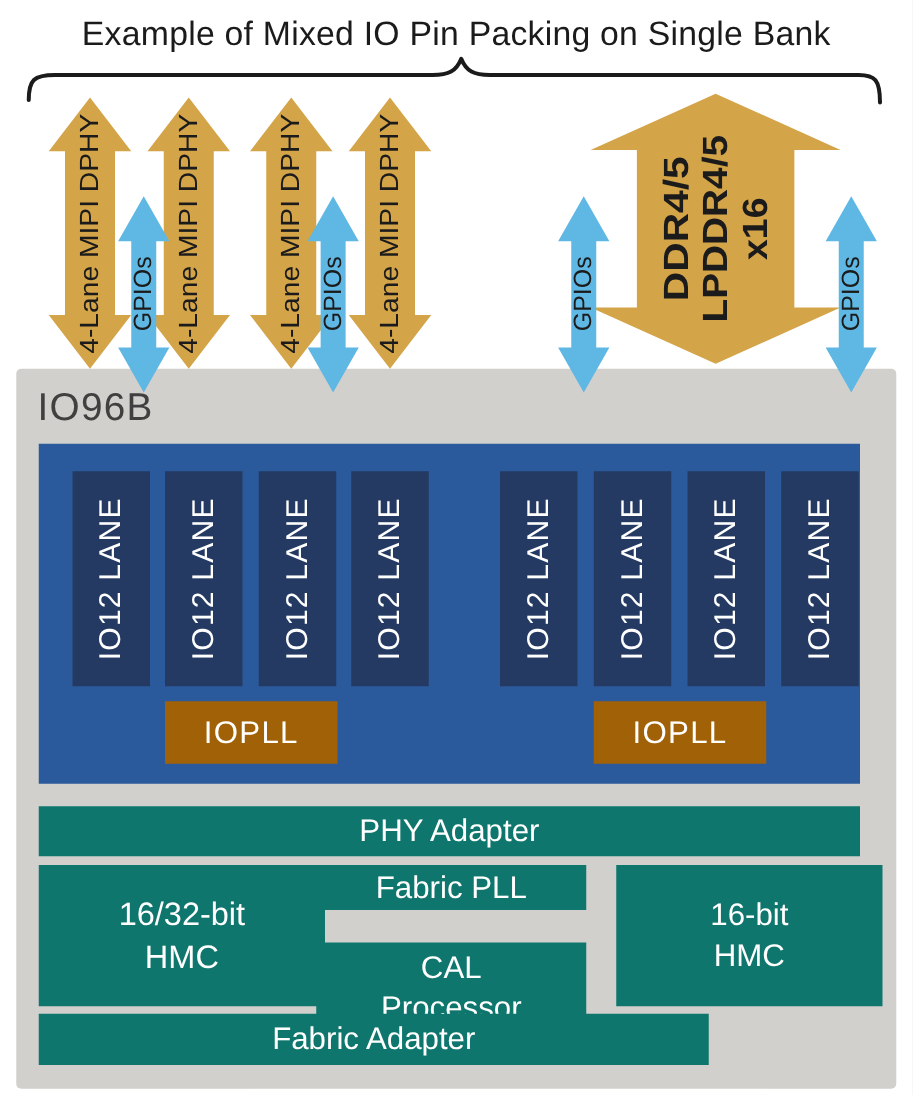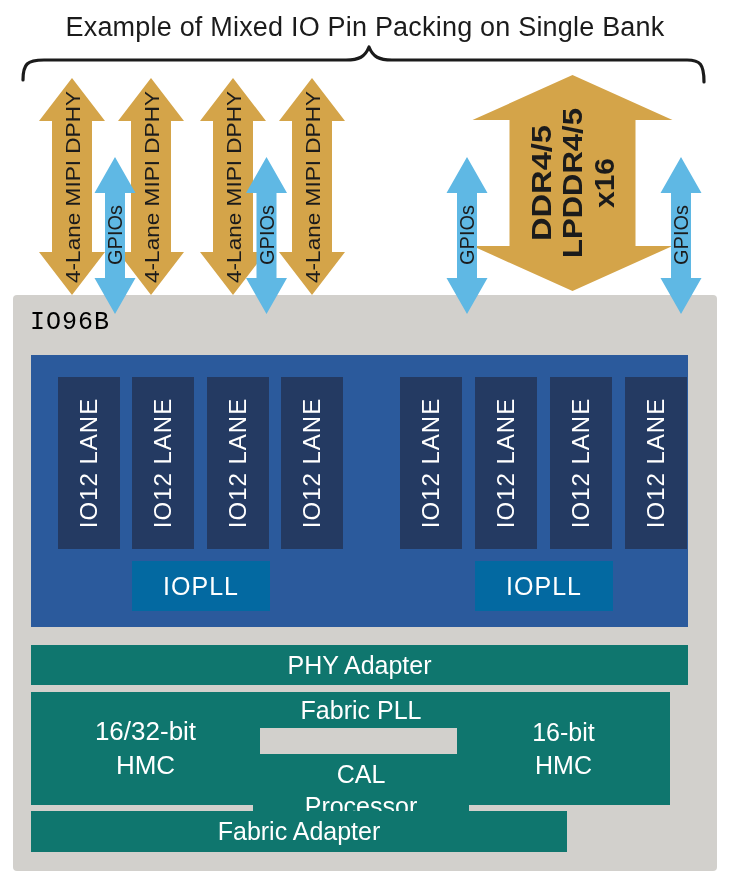--- a/index.html
+++ b/index.html
@@ -14,41 +14,41 @@
 
   .arrow-label { font-family:"Liberation Sans", sans-serif; fill:#1b1b1b;
                  font-weight:500; }
   .mipi-label  { font-size:21px; }
   .gpio-label  { font-size:20px; }
   .ddr-label   { font-size:28px; font-weight:600; }
 
   
   .io96b { position:absolute; left:13px; top:295px; width:704px; height:576px;
            background:#d2d0cc; border-radius:4px; z-index:1; }
-  .io96b-label { position:absolute; left:17px; top:13px; font-size:25px;
-                 font-weight:500; letter-spacing:1px; color:#000000;font-family:Liberation Mono, monospace; }
+  .io96b-label { position:absolute; left:17px; top:13px; font-size:31px;
+                 font-weight:500; letter-spacing:1px; color:#404040; }
 
   .lane-container { position:absolute; left:18px; top:60px; width:657px; height:272px;
                     background:#2b5a9c; }
   .lane { position:absolute; top:22px; width:62px; height:172px; background:#243a62;
           display:flex; align-items:center; justify-content:center; }
   .lane span { transform:rotate(-90deg); white-space:nowrap; color:#ffffff;
                font-size:24px; font-weight:500; letter-spacing:1px; }
-  .iopll { position:absolute; top:206px; width:138px; height:50px; background:#0369a1;
+  .iopll { position:absolute; top:206px; width:138px; height:50px; background:#a16207;
            display:flex; align-items:center; justify-content:center;
            color:#ffffff; font-size:25px; font-weight:500; letter-spacing:1px; }
 
   .blue-box { position:absolute; background:#0f766e; color:#ffffff;
               display:flex; align-items:center; justify-content:center;
               text-align:center; font-weight:500; white-space:pre-line; }
   .phy-adapter     { left:18px;  top:350px; width:657px; height:40px;  font-size:25px; }
   .hmc-left        { left:18px;  top:397px; width:229px; height:113px; font-size:26px; line-height:1.3; }
   .fabric-pll      { left:240px; top:397px; width:216px; height:36px;  font-size:25px; }
   .cal-processor   { left:240px; top:459px; width:216px; height:73px;  font-size:25px; line-height:1.25; }
-  .hmc-right       { left:444px; top:397px; width:213px; height:113px; font-size:25px; line-height:1.3; }
+  .hmc-right       { left:480px; top:397px; width:213px; height:113px; font-size:25px; line-height:1.3; }
   .fabric-adapter  { left:18px;  top:516px; width:536px; height:41px;  font-size:25px; }
 </style>
 </head>
 <body>
 
 <div class="stage">
 
   <div class="title">Example of Mixed IO Pin Packing on Single Bank</div>
 
   <svg class="arrows-layer" viewBox="0 0 730 330" width="730" height="330">

